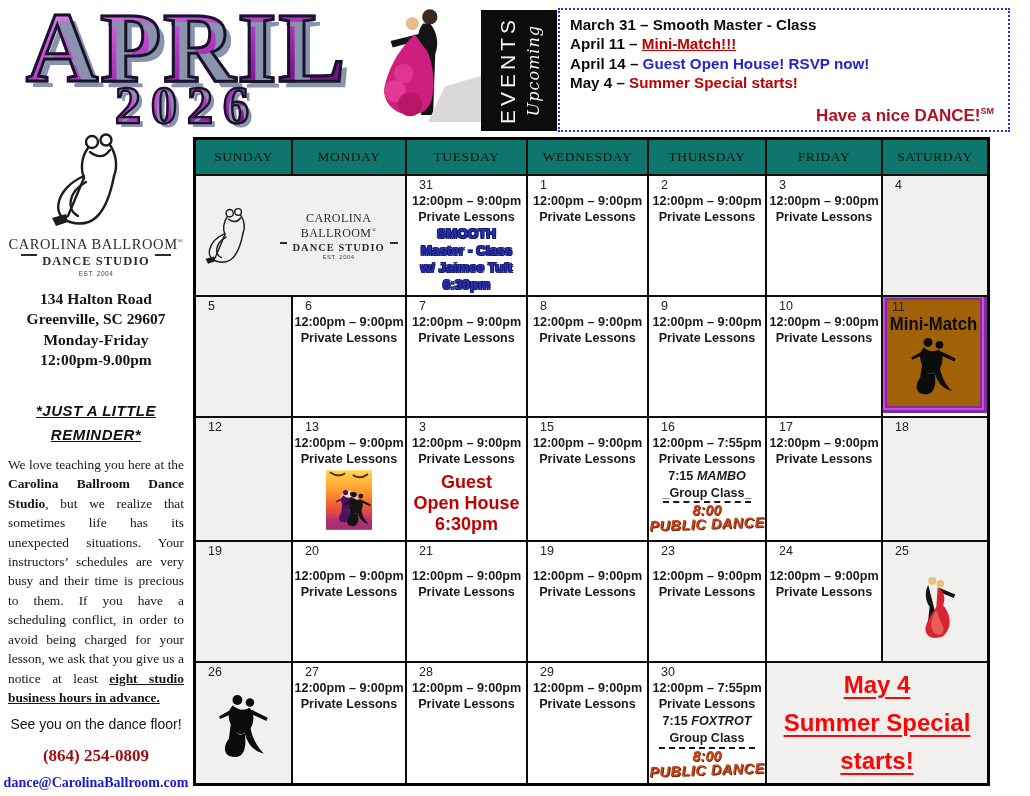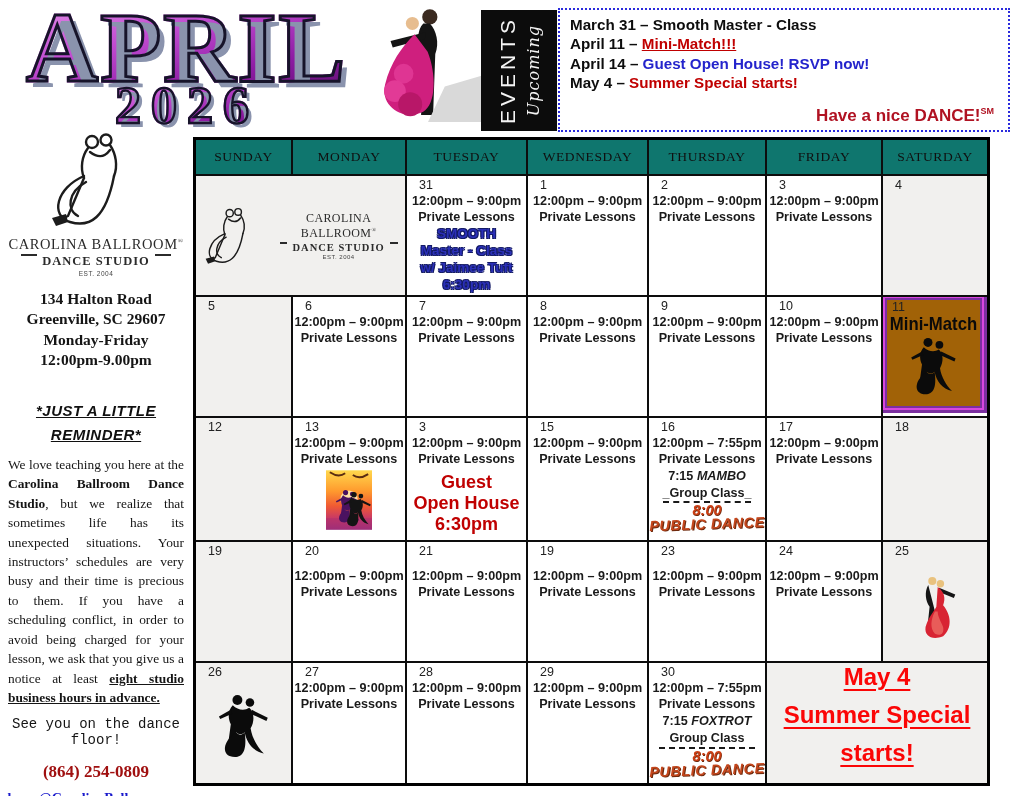--- a/index.html
+++ b/index.html
@@ -45,21 +45,21 @@
   .studio-line{display:flex;align-items:flex-start;gap:5px;width:150px;margin:1px auto 0;}
   .studio-line .rule{flex:1;height:1.6px;background:#2b2b2b;}
   .studio-line .txt{font-family:"Liberation Serif",serif;font-weight:bold;font-size:12.5px;letter-spacing:1px;color:#2b2b2b;}
   .logo-est{font-size:6.5px;color:#444;letter-spacing:.5px;margin-top:1px;}
   .addr{margin-top:12px;font-family:"Liberation Serif",serif;font-weight:bold;font-size:15.5px;line-height:1.32;color:#151515;}
   .reminder-head{margin-top:28px;font-weight:bold;font-style:italic;font-size:15px;letter-spacing:.5px;
                  text-decoration:underline;line-height:1.6;color:#101010;}
   .note{width:176px;margin:8px auto 0;text-align:justify;font-family:"Liberation Serif",serif;
         font-size:13.4px;line-height:1.45;color:#151515;}
   .note .u{text-decoration:underline;}
-  .signoff{margin-top:8px;font-family:Liberation Mono, monospace;font-size:14px;color:#151515;}
+  .signoff{margin-top:8px;font-family:Liberation Sans, sans-serif;font-size:14px;color:#151515;}
   .phone{margin-top:14px;font-family:"Liberation Serif",serif;font-weight:bold;font-size:17px;color:#a01010;}
   .email{display:inline-block;margin-top:9px;font-family:"Liberation Serif",serif;font-weight:bold;
          font-size:14px;color:#1a1acc;}
   .www{margin-top:6px;font-family:"Liberation Serif",serif;font-weight:bold;font-size:13.5px;color:#a01010;}
 
   
   .calendar{position:absolute;left:193px;top:137px;width:797px;height:649px;box-sizing:border-box;
             border:3px solid #000;display:grid;background:#fff;
             grid-template-columns:97px 114px 121px 121px 118px 116px 104px;
             grid-template-rows:36px 121px 121px 124px 121px 120px;}
@@ -82,21 +82,21 @@
   .grpu{display:inline-block;border-bottom:2px dashed #1a1a1a;padding-bottom:0;}
   .eight{font-weight:bold;font-style:italic;font-size:14.5px;color:#cc3d12;margin-top:-1px;
          text-shadow:.6px .6px 0 #6e2a0e;}
   .pdance{font-weight:bold;font-style:italic;font-size:14.5px;letter-spacing:.5px;color:#c3461c;
           text-shadow:1px 1px 0 #6e2a0e;transform:rotate(-2deg);margin-top:-2px;}
   .mini-box{position:absolute;top:-4px;left:-3px;right:0;bottom:3px;background:#a16207;
             border:3px solid #7b2fa0;box-shadow:inset 0 0 0 2px #d846de,inset 0 0 0 4px #7b2fa0;
             text-align:center;}
   .mini-box .dnum{padding:5px 0 0 9px;}
   .mini-label{font-weight:bold;font-size:19px;color:#0a0a0a;transform:scaleX(.88);margin-top:-2px;}
-  .may4{display:flex;flex-direction:column;align-items:center;gap:10px;
+  .may4{display:flex;flex-direction:column;justify-content:center;align-items:center;gap:10px;
         font-weight:bold;font-size:24px;color:#fb0606;text-decoration:underline;
         text-underline-offset:4px;}
   .logo-cell{display:flex;align-items:center;justify-content:center;gap:4px;}
   .logo-cell .ln{font-family:"Liberation Serif",serif;font-size:12px;letter-spacing:.4px;color:#2b2b2b;}
   .logo-cell .ln sup{font-size:6px;}
   .logo-cell .studio-line{width:118px;margin:1px auto 0;}
   .logo-cell .txt{font-size:10.5px;}
   .logo-cell .logo-est{font-size:6px;}
   .cellimg{display:block;margin:2px auto 0;}
 </style>

